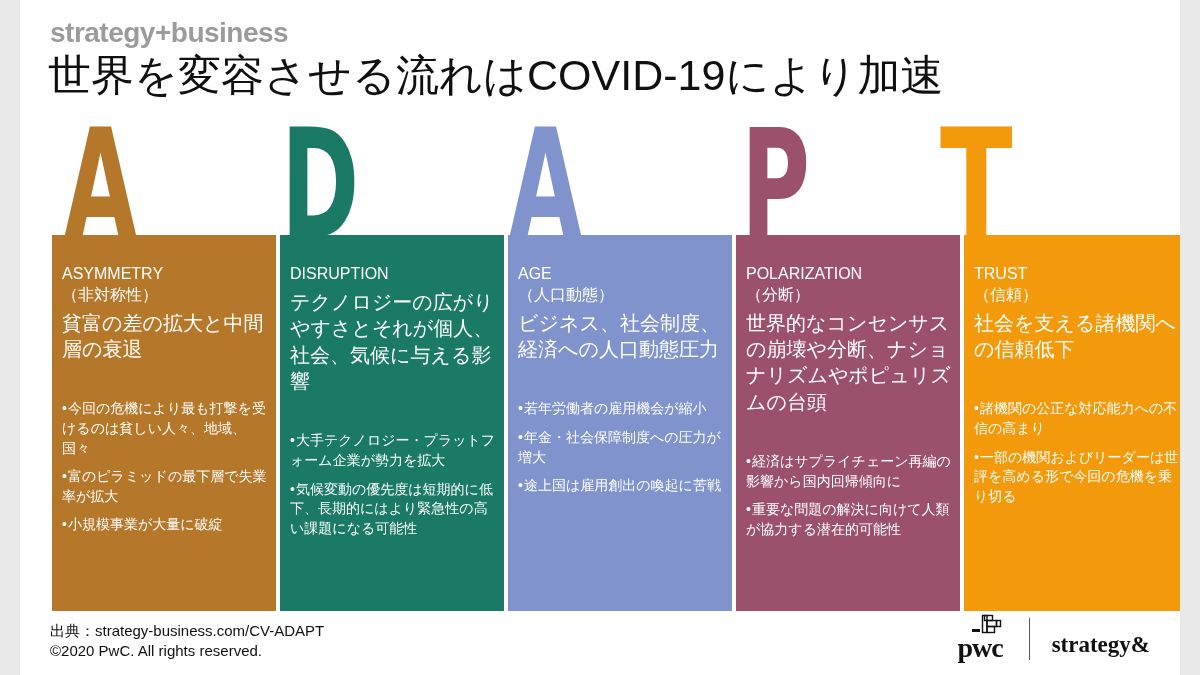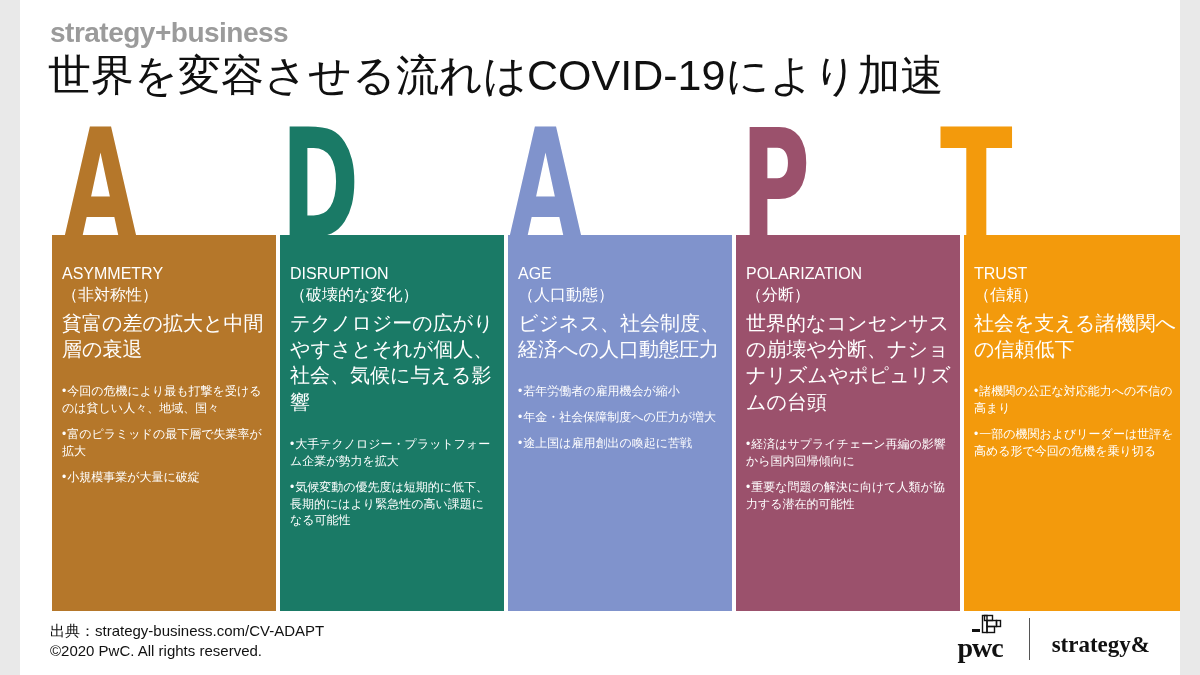--- a/index.html
+++ b/index.html
@@ -31,21 +31,21 @@
     transform:scaleX(0.62); transform-origin:0 100%;
   }
   .col-0 .letter { left:12px; }
   .col-1 .letter { left:1px; }
   .col-2 .letter { left:1px; }
   .col-3 .letter { left:5px; }
   .col-4 .letter { left:-24px; transform:scaleX(0.70); }
   .col-heading { font-size:16px; line-height:1.3; }
   .col-sub     { font-size:16px; line-height:1.3; }
   .col-desc    { font-size:20px; line-height:1.32; margin-top:4px; }
-  .bullets { list-style:none; margin:21px 0 0 0; padding:0; font-size:12px; line-height:1.4; }
+  .bullets { list-style:none; margin:37px 0 0 0; padding:0; font-size:14px; line-height:1.4; }
   .bullets li { margin-top:9px; }
   .bullets li:first-child { margin-top:0; }
   .bullets li::before { content:"\2022"; margin-right:1px; }
   .source {
     position:absolute; left:30px; top:621px;
     font-size:15px; line-height:1.32; color:#111111;
   }
   .logos {
     position:absolute; right:30px; top:614px; height:48px;
     display:flex; align-items:flex-end;
@@ -83,21 +83,20 @@
           <li>富のピラミッドの最下層で失業率が拡大</li>
           <li>小規模事業が大量に破綻</li>
         </ul>
       </div>
     </div>
 
     <div class="column col-1">
       <div class="letter" style="color: rgb(26, 122, 102);">D</div>
       <div class="box" style="background-color: rgb(26, 122, 102);">
         <div class="col-heading">DISRUPTION</div>
-        <div class="col-sub">（破壊的な変化）</div>
         <div class="col-desc">テクノロジーの広がりやすさとそれが個人、社会、気候に与える影響</div>
         <ul class="bullets">
           <li>大手テクノロジー・プラットフォーム企業が勢力を拡大</li>
           <li>気候変動の優先度は短期的に低下、長期的にはより緊急性の高い課題になる可能性</li>
         </ul>
       </div>
     </div>
 
     <div class="column col-2">
       <div class="letter" style="color: rgb(128, 147, 204);">A</div>

